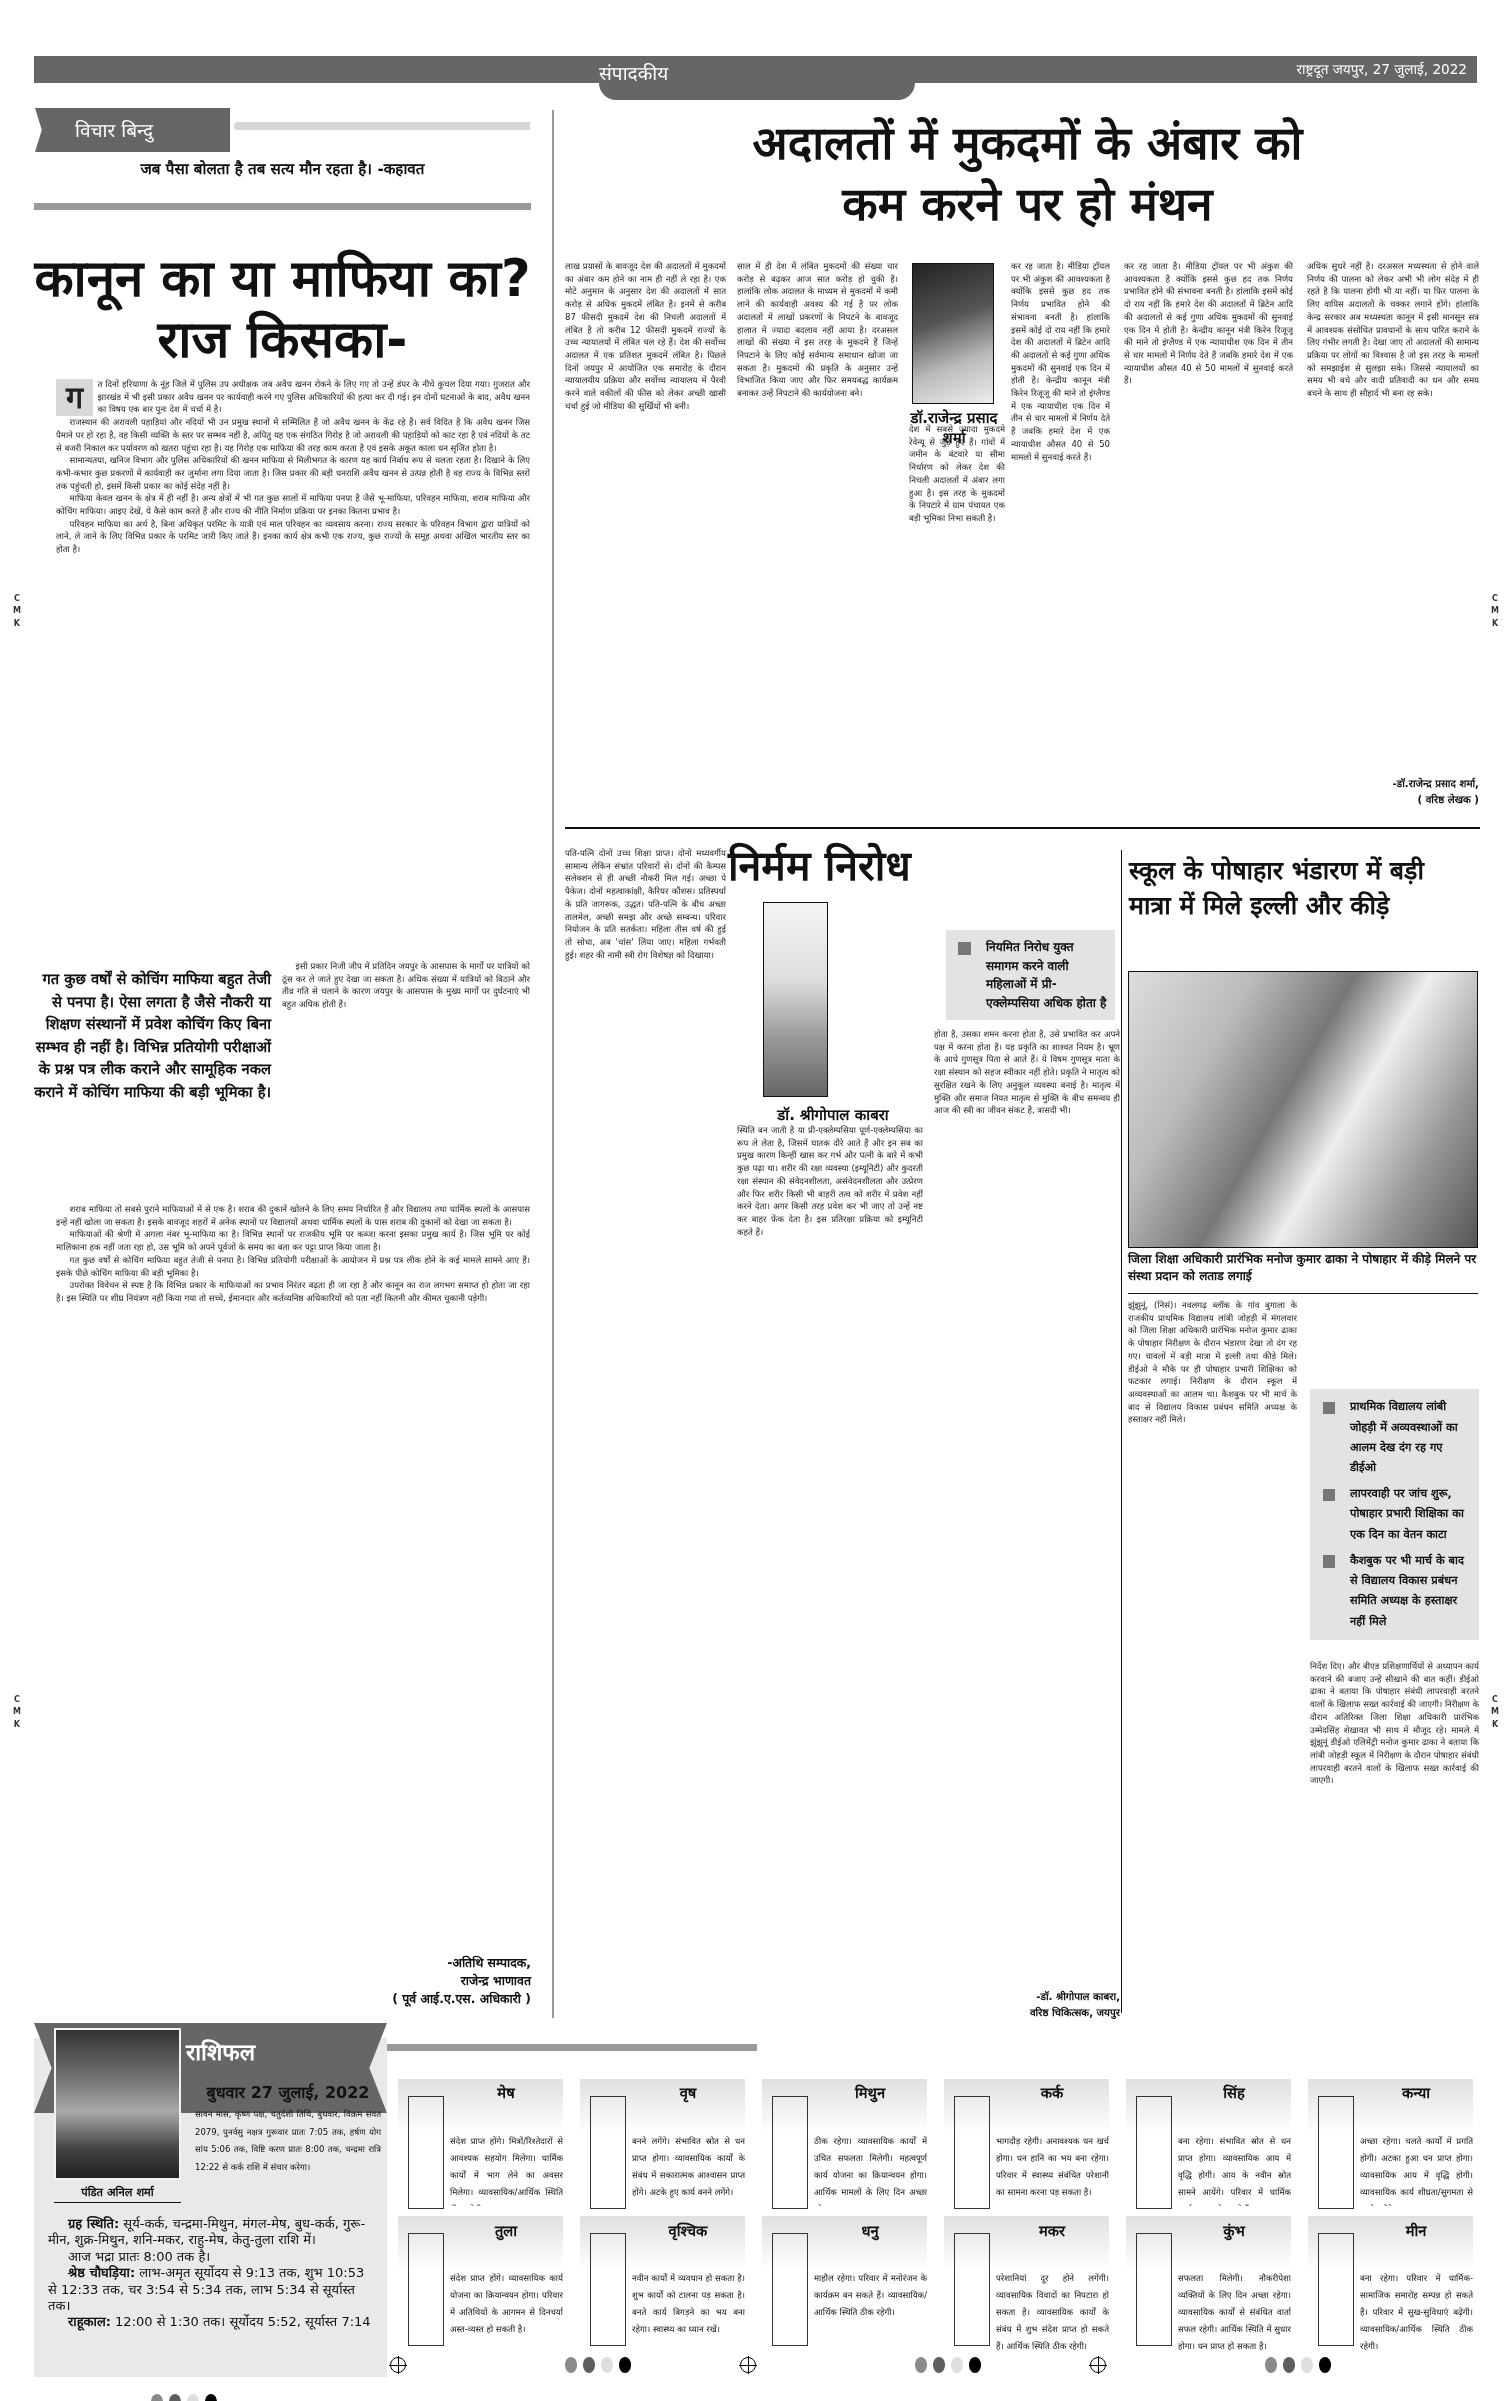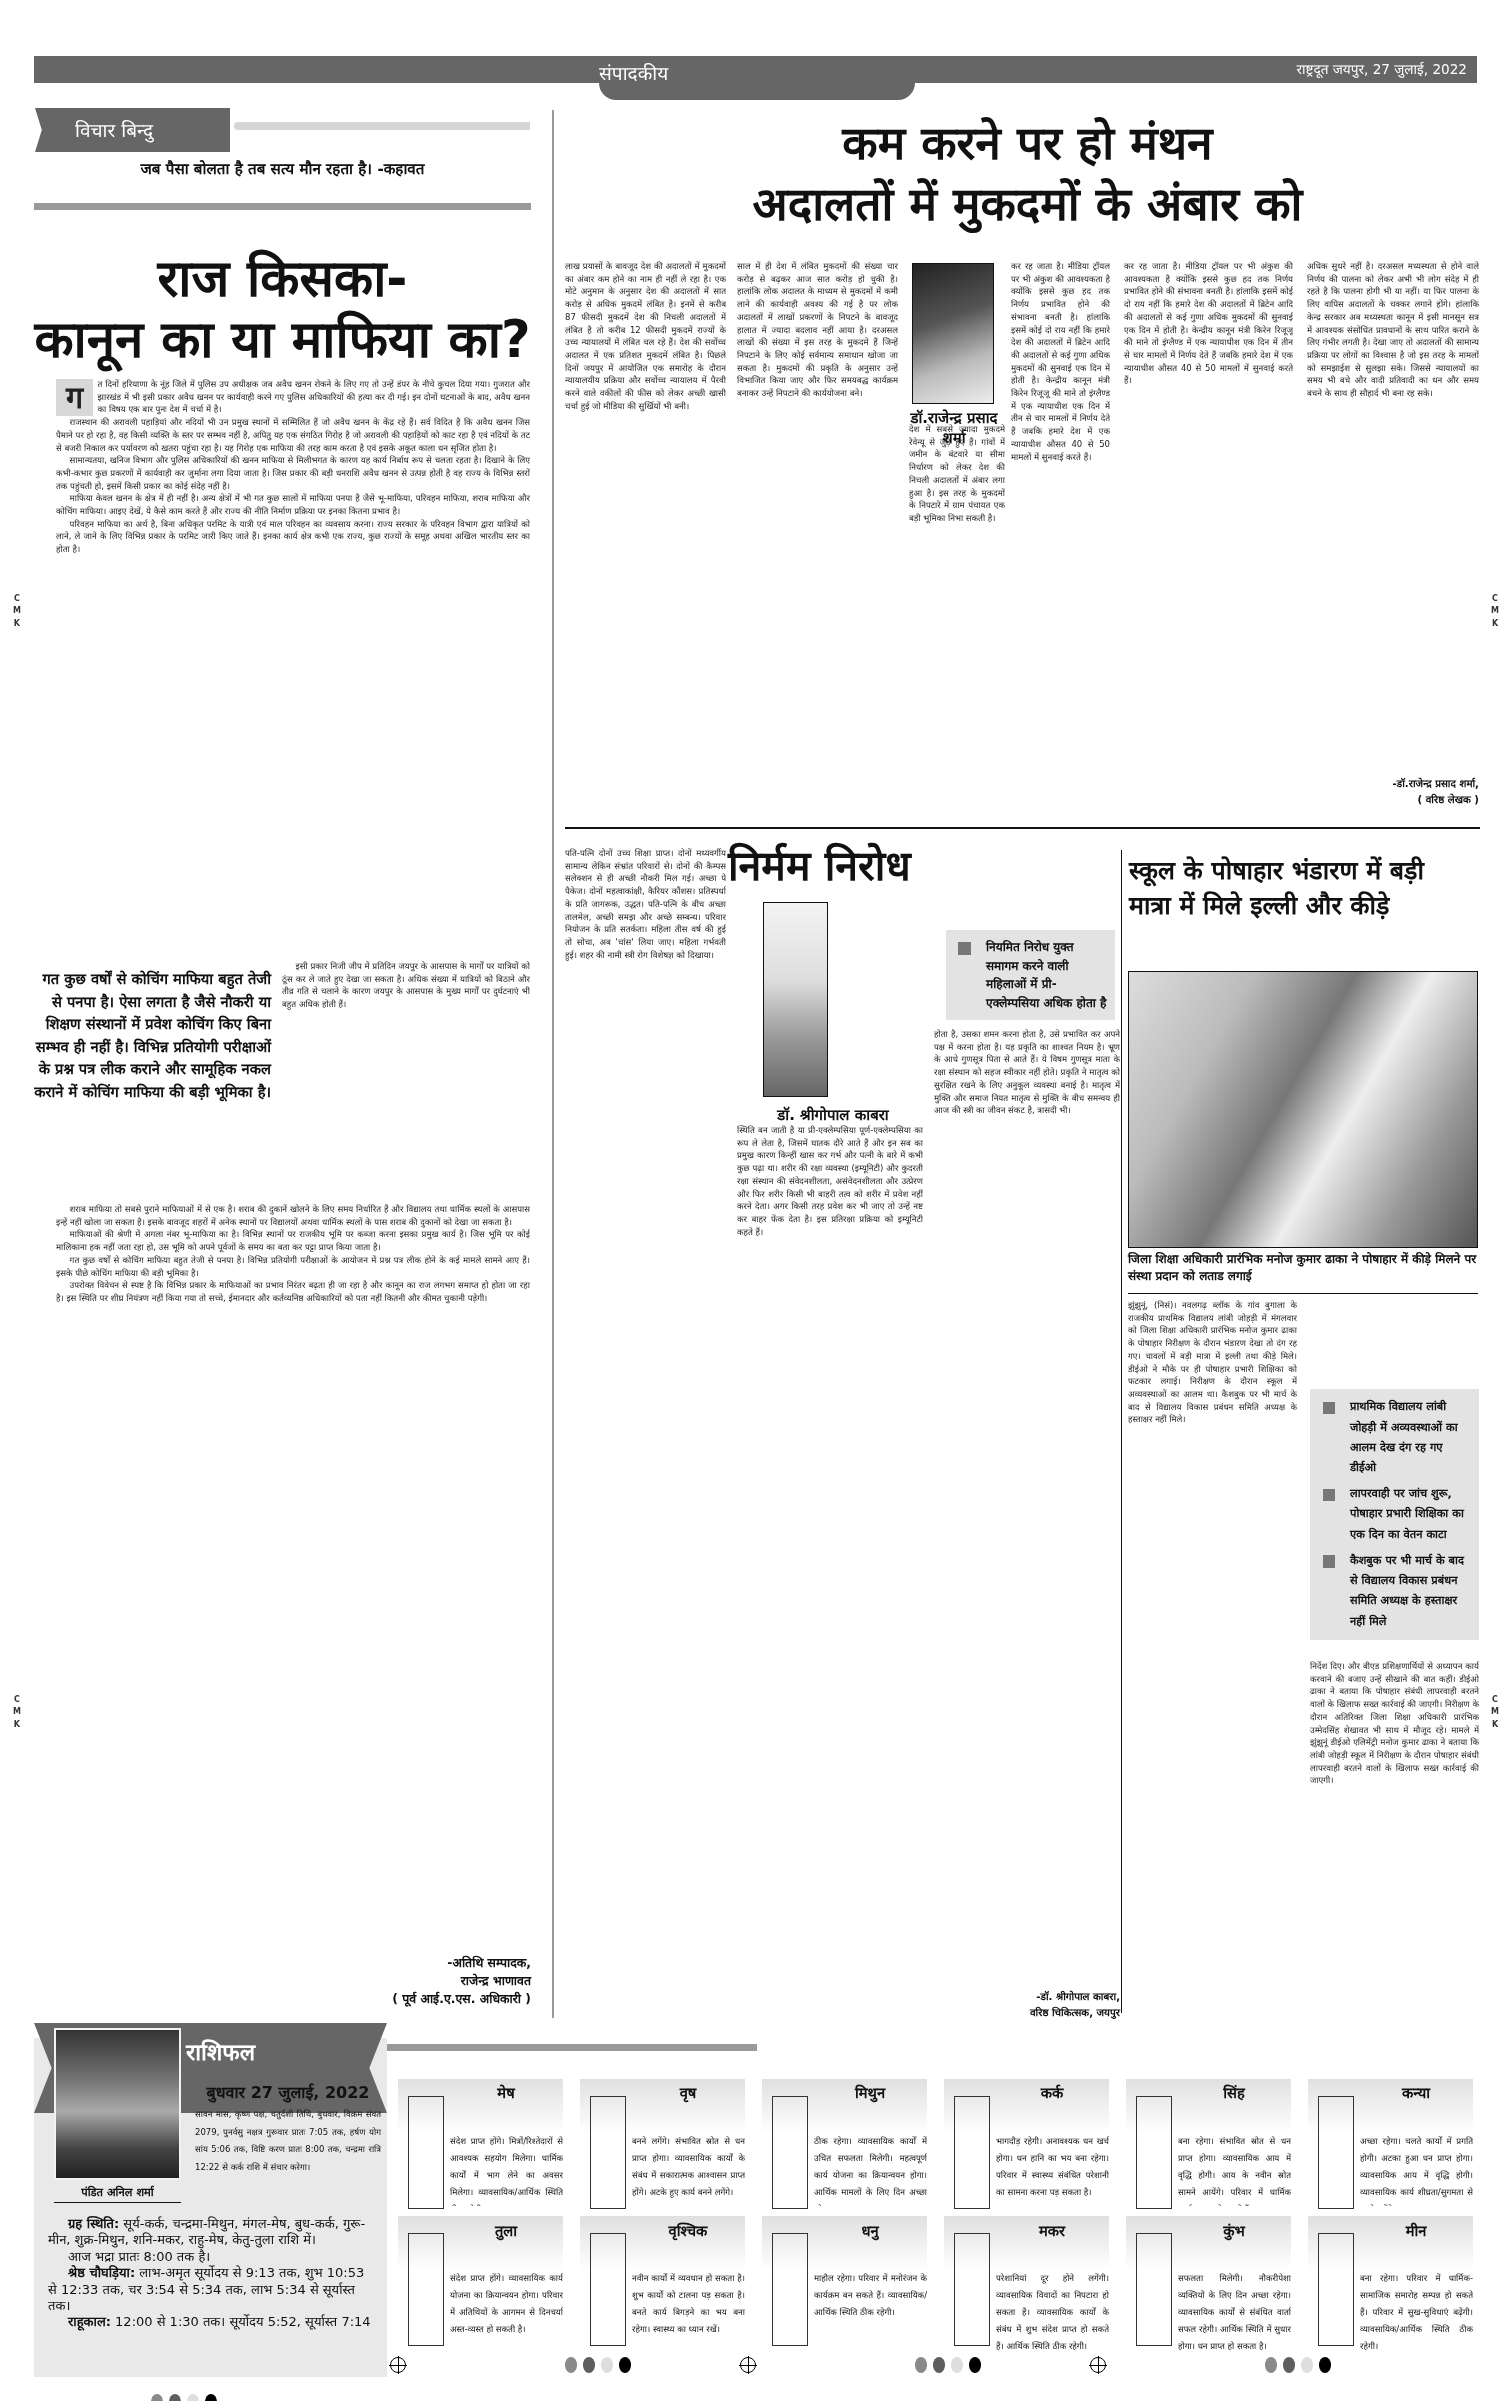--- a/index.html
+++ b/index.html
@@ -47,22 +47,22 @@
 <div class="abs topbar"></div>
 <div class="abs topbar-tab">संपादकीय</div>
 <div class="abs topbar-date">राष्ट्रदूत जयपुर, 27 जुलाई, 2022</div>
 
 <div class="abs vichar-tag">विचार बिन्दु</div>
 <div class="abs vichar-line"></div>
 <div class="abs quote">जब पैसा बोलता है तब सत्य मौन रहता है।  -कहावत</div>
 <div class="abs gray-rule" style="left:34px;top:203px;width:497px"></div>
 
 <div class="abs headline-left">
+  <div>कानून का या माफिया का?</div>
   <div>राज किसका-</div>
-  <div>कानून का या माफिया का?</div>
 </div>
 
 <div class="abs col-text" style="left:56px;top:378px;width:474px;height:576px;overflow:hidden">
   <span class="dropcap">ग</span>
   <p style="text-indent:0">त दिनों हरियाणा के नूंह जिले में पुलिस उप अधीक्षक जब अवैध खनन रोकने के लिए गए तो उन्हें डंपर के नीचे कुचल दिया गया। गुजरात और झारखंड में भी इसी प्रकार अवैध खनन पर कार्यवाही करने गए पुलिस अधिकारियों की हत्या कर दी गई। इन दोनों घटनाओं के बाद, अवैध खनन का विषय एक बार पुनः देश में चर्चा में है।</p>
   <p>राजस्थान की अरावली पहाड़ियां और नदियों भी उन प्रमुख स्थानों में सम्मिलित हैं जो अवैध खनन के केंद्र रहे हैं। सर्व विदित है कि अवैध खनन जिस पैमाने पर हो रहा है, वह किसी व्यक्ति के स्तर पर सम्भव नहीं है, अपितु यह एक संगठित गिरोह है जो अरावली की पहाड़ियों को काट रहा है एवं नदियों के तट से बजरी निकाल कर पर्यावरण को खतरा पहुंचा रहा है। यह गिरोह एक माफिया की तरह काम करता है एवं इसके अकूत काला धन सृजित होता है।</p>
   <p>सामान्यतया, खनिज विभाग और पुलिस अधिकारियों की खनन माफिया से मिलीभगत के कारण यह कार्य निर्बाध रूप से चलता रहता है। दिखाने के लिए कभी-कभार कुछ प्रकरणों में कार्यवाही कर जुर्माना लगा दिया जाता है। जिस प्रकार की बड़ी धनराशि अवैध खनन से उत्पन्न होती है वह राज्य के विभिन्न स्तरों तक पहुंचती हो, इसमें किसी प्रकार का कोई संदेह नहीं है।</p>
   <p>माफिया केवल खनन के क्षेत्र में ही नहीं है। अन्य क्षेत्रों में भी गत कुछ सालों में माफिया पनपा है जैसे भू-माफिया, परिवहन माफिया, शराब माफिया और कोचिंग माफिया। आइए देखें, ये कैसे काम करते हैं और राज्य की नीति निर्माण प्रक्रिया पर इनका कितना प्रभाव है।</p>
   <p>परिवहन माफिया का अर्थ है, बिना अधिकृत परमिट के यात्री एवं माल परिवहन का व्यवसाय करना। राज्य सरकार के परिवहन विभाग द्वारा यात्रियों को लाने, ले जाने के लिए विभिन्न प्रकार के परमिट जारी किए जाते हैं। इनका कार्य क्षेत्र कभी एक राज्य, कुछ राज्यों के समूह अथवा अखिल भारतीय स्तर का होता है।</p>
 </div>
@@ -82,22 +82,22 @@
 
 <div class="abs byline" style="left:339px;top:1954px;width:192px;font-size:12.4px;line-height:18px">
   <div>-अतिथि सम्पादक,</div>
   <div>राजेन्द्र भाणावत</div>
   <div>( पूर्व आई.ए.एस. अधिकारी )</div>
 </div>
 
 <div class="abs vdiv" style="left:552px;top:110px;height:1908px"></div>
 
 <div class="abs headline-right">
+  <div>अदालतों में मुकदमों के अंबार को</div>
   <div>कम करने पर हो मंथन</div>
-  <div>अदालतों में मुकदमों के अंबार को</div>
 </div>
 
 <div class="abs col-text" style="left:565px;top:260px;width:161px;height:559px;overflow:hidden">लाख प्रयासों के बावजूद देश की अदालतों में मुकदमों का अंबार कम होने का नाम ही नहीं ले रहा है। एक मोटे अनुमान के अनुसार देश की अदालतों में सात करोड़ से अधिक मुकदमें लंबित है। इनमें से करीब 87 फीसदी मुकदमें देश की निचली अदालतों में लंबित है तो करीब 12 फीसदी मुकदमें राज्यों के उच्च न्यायालयों में लंबित चल रहे हैं। देश की सर्वोच्च अदालत में एक प्रतिशत मुकदमें लंबित है। पिछले दिनों जयपुर में आयोजित एक समारोह के दौरान न्यायालयीय प्रक्रिया और सर्वोच्च न्यायालय में पैरवी करने वाले वकीलों की फीस को लेकर अच्छी खासी चर्चा हुई जो मीडिया की सुर्खियों भी बनी।</div>
 <div class="abs col-text" style="left:737px;top:260px;width:161px;height:559px;overflow:hidden">साल में ही देश में लंबित मुकदमों की संख्या चार करोड़ से बढ़कर आज सात करोड़ हो चुकी है। हालांकि लोक अदालत के माध्यम से मुकदमों में कमी लाने की कार्यवाही अवश्य की गई है पर लोक अदालतों में लाखों प्रकरणों के निपटने के बावजूद हालात में ज्यादा बदलाव नहीं आया है। दरअसल लाखों की संख्या में इस तरह के मुकदमे हैं जिन्हें निपटाने के लिए कोई सर्वमान्य समाधान खोजा जा सकता है। मुकदमों की प्रकृति के अनुसार उन्हें विभाजित किया जाए और फिर समयबद्ध कार्यक्रम बनाकर उन्हें निपटाने की कार्ययोजना बने।</div>
 
 <div class="abs photo" style="left:912px;top:263px;width:82px;height:141px;width:82px"></div>
 <div class="abs photo-caption" style="left:909px;top:407px;width:90px">डॉ.राजेन्द्र प्रसाद शर्मा</div>
 <div class="abs col-text" style="left:909px;top:423px;width:96px;height:395px;overflow:hidden">देश में सबसे ज्यादा मुकदमे रेवेन्यू से जुड़े हुए हैं। गांवों में जमीन के बंटवारे या सीमा निर्धारण को लेकर देश की निचली अदालतों में अंबार लगा हुआ है। इस तरह के मुकदमों के निपटारे में ग्राम पंचायत एक बड़ी भूमिका निभा सकती है।</div>
 <div class="abs col-text" style="left:1011px;top:260px;width:99px;height:559px;overflow:hidden">कर रह जाता है। मीडिया ट्रॉयल पर भी अंकुश की आवश्यकता है क्योंकि इससे कुछ हद तक निर्णय प्रभावित होने की संभावना बनती है। हांलाकि इसमें कोई दो राय नहीं कि हमारे देश की अदालतों में ब्रिटेन आदि की अदालतों से कई गुणा अधिक मुकदमों की सुनवाई एक दिन में होती है। केन्द्रीय कानून मंत्री किरेन रिजूजू की माने तो इंग्लैण्ड में एक न्यायाधीश एक दिन में तीन से चार मामलों में निर्णय देते हैं जबकि हमारे देश में एक न्यायाधीश औसत 40 से 50 मामलों में सुनवाई करते हैं।</div>
 <div class="abs col-text" style="left:1124px;top:260px;width:169px;height:519px;overflow:hidden">कर रह जाता है। मीडिया ट्रॉयल पर भी अंकुश की आवश्यकता है क्योंकि इससे कुछ हद तक निर्णय प्रभावित होने की संभावना बनती है। हांलाकि इसमें कोई दो राय नहीं कि हमारे देश की अदालतों में ब्रिटेन आदि की अदालतों से कई गुणा अधिक मुकदमों की सुनवाई एक दिन में होती है। केन्द्रीय कानून मंत्री किरेन रिजूजू की माने तो इंग्लैण्ड में एक न्यायाधीश एक दिन में तीन से चार मामलों में निर्णय देते हैं जबकि हमारे देश में एक न्यायाधीश औसत 40 से 50 मामलों में सुनवाई करते हैं।</div>

